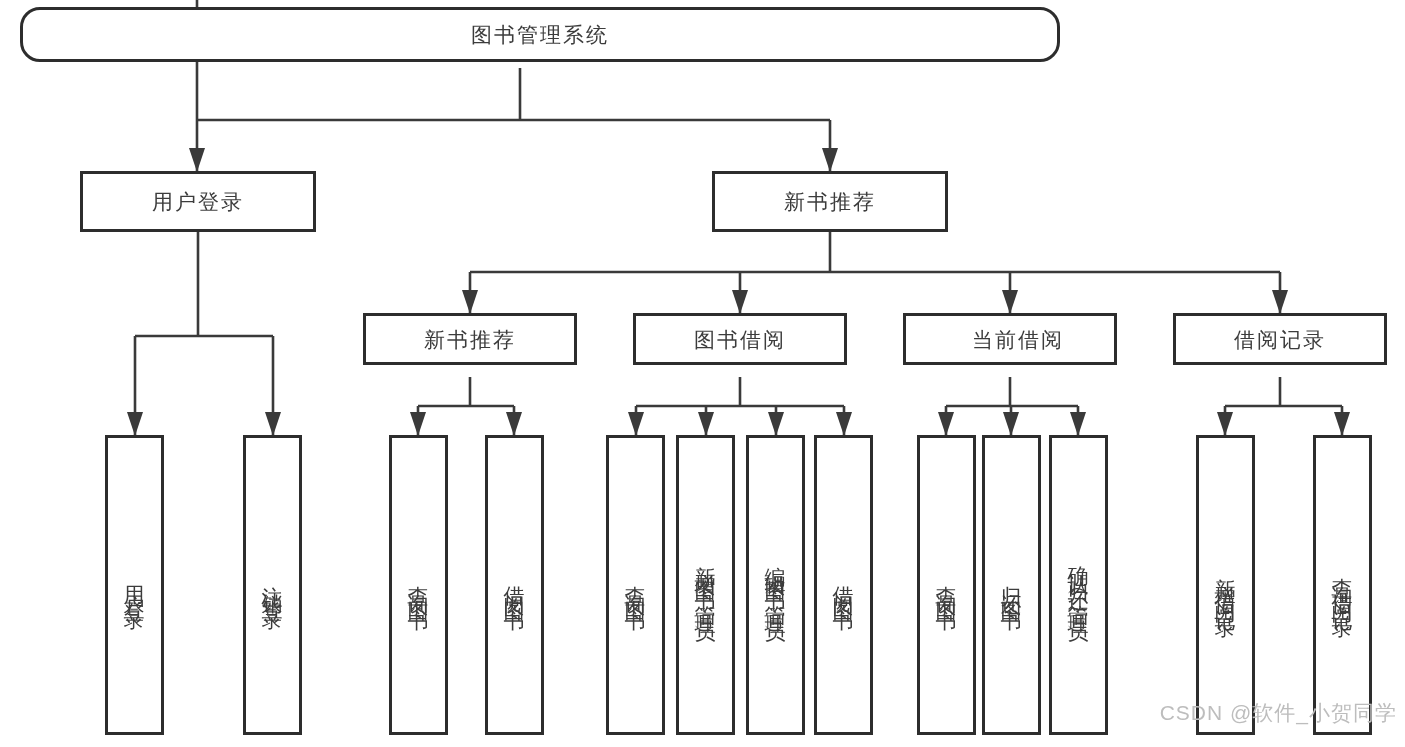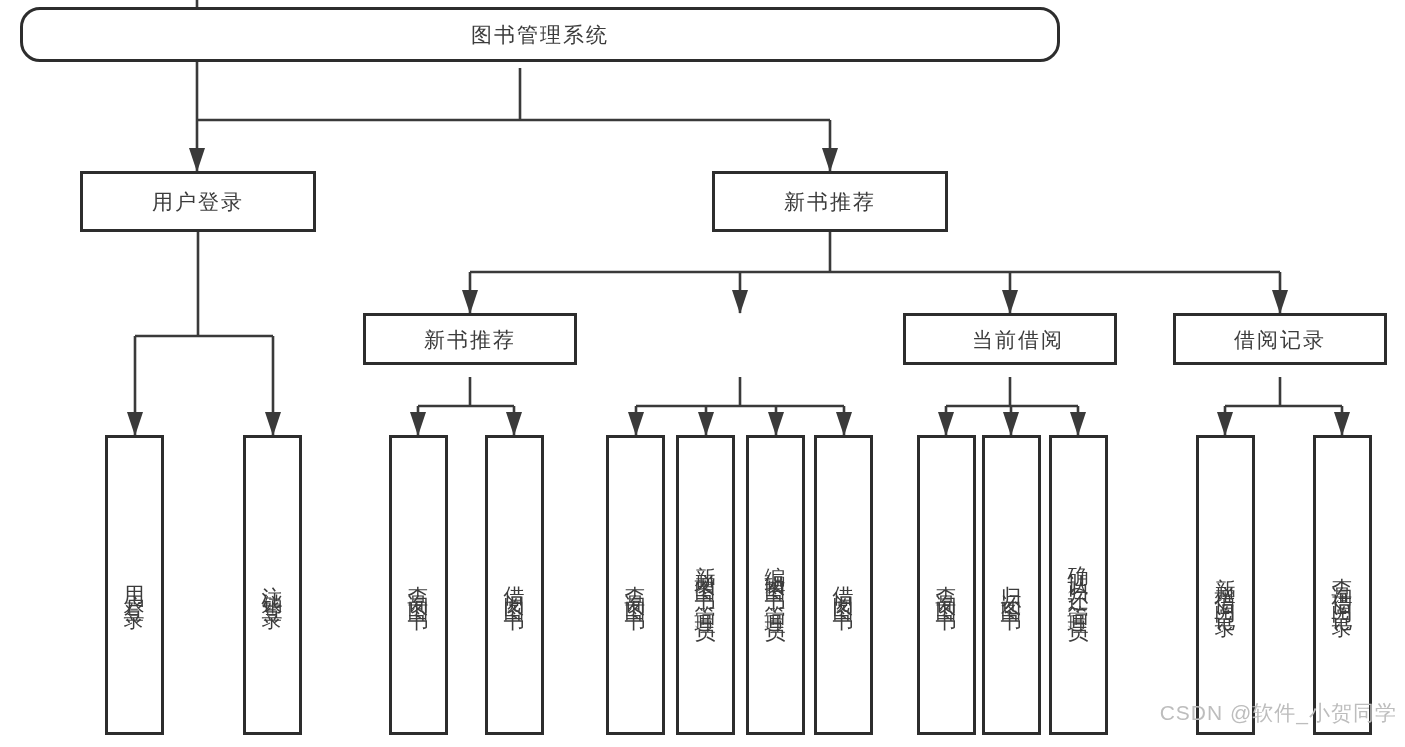--- a/index.html
+++ b/index.html
@@ -103,20 +103,21 @@
     <path class="cline" d="M1225 406 V435" marker-end="url(#arr)"></path>
     <path class="cline" d="M1342 406 V435" marker-end="url(#arr)"></path>
   </svg>
 
   <div class="node node-root">图书管理系统</div>
 
   <div class="node node-l2" style="left:80px;">用户登录</div>
   <div class="node node-l2" style="left:712px;">新书推荐</div>
 
   <div class="node node-l3" style="left:363px;">新书推荐</div>
+  <div class="node node-l3" style="left:633px;">图书借阅</div>
   <div class="node node-l3" style="left:903px;padding-left:16px;">当前借阅</div>
   <div class="node node-l3" style="left:1173px;">借阅记录</div>
 
   <div class="node node-leaf" style="left:105px;">用户登录</div>
   <div class="node node-leaf" style="left:243px;">注销登录</div>
 
   <div class="node node-leaf" style="left:389px;">查询图书</div>
   <div class="node node-leaf" style="left:485px;">借阅图书</div>
 
   <div class="node node-leaf" style="left:606px;">查询图书</div>

